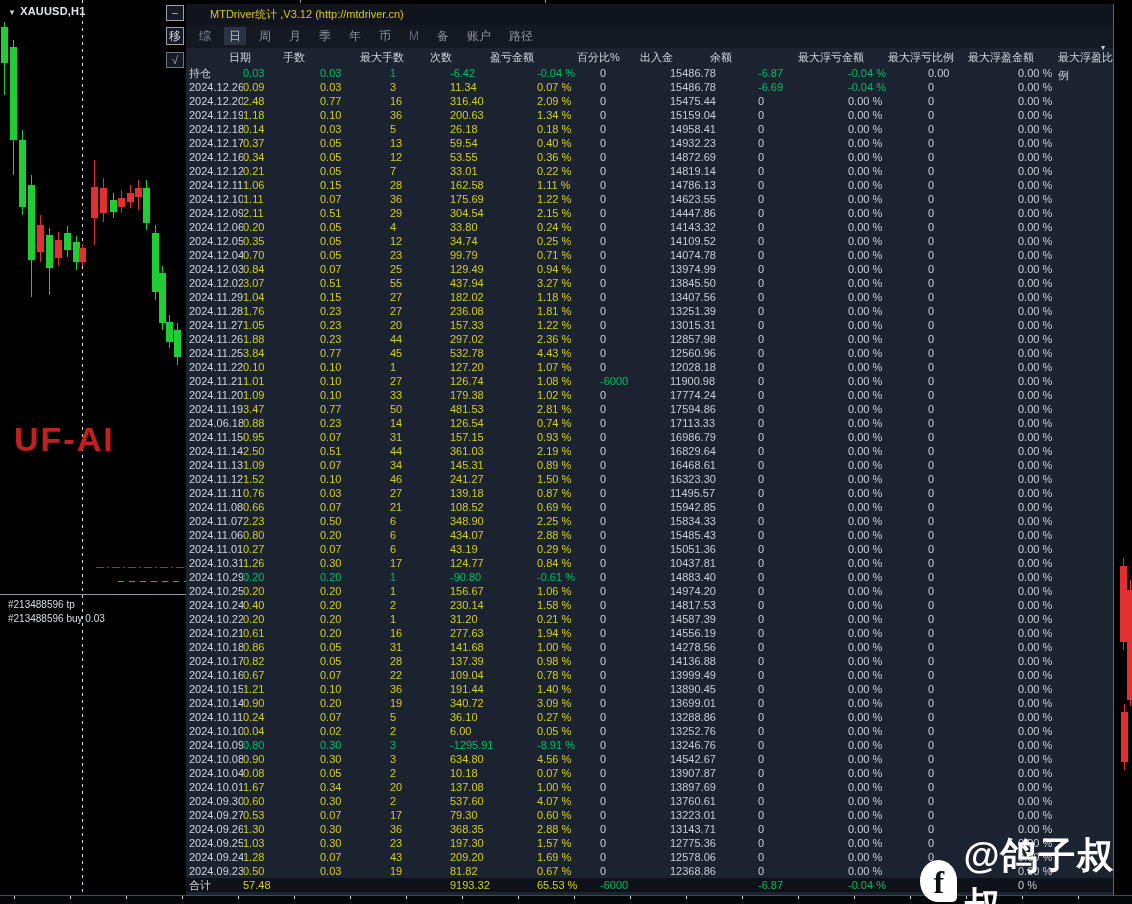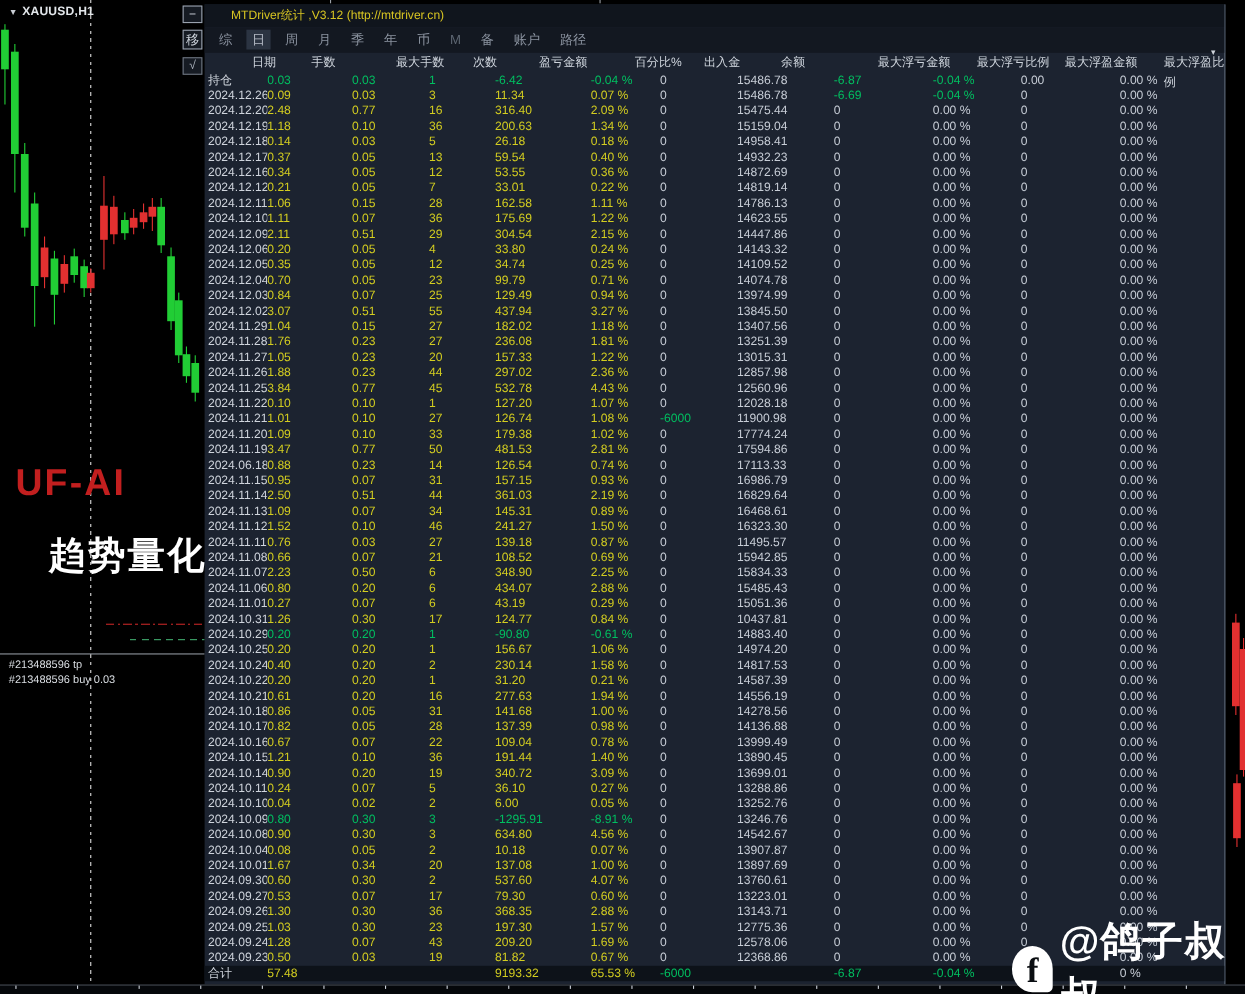--- a/index.html
+++ b/index.html
@@ -124,21 +124,20 @@
       <div class="candle-body" style="left: 1120px; top: 566px; height: 76px; background: rgb(226, 48, 48);"></div>
       <div class="candle-wick" style="left: 1130px; top: 580px; height: 126px; background: rgb(226, 48, 48);"></div>
       <div class="candle-body" style="left: 1127px; top: 590px; height: 110px; background: rgb(226, 48, 48);"></div>
       <div class="candle-wick" style="left: 1124px; top: 704px; height: 66px; background: rgb(226, 48, 48);"></div>
       <div class="candle-body" style="left: 1121px; top: 712px; height: 50px; background: rgb(226, 48, 48);"></div>
     </div>
   <div class="top-tick" style="left:300px"></div>
   <div class="top-tick" style="left:545px"></div>
 
   <div style="position:absolute;left:14px;top:420px;color:#c21f1f;font-size:34px;font-weight:700;letter-spacing:2px;">UF-AI</div>
-  <div style="position:absolute;left:44px;top:482px;color:#fff;font-size:34px;font-weight:700;letter-spacing:2px;">趋势量化</div>
 
   <div class="olabel tp">#213488596 tp</div>
   <div class="oline-tp"></div>
   <div class="olabel buy">#213488596 buy 0.03</div>
   <div class="oline-buy"></div>
   <div class="hline-bid"></div>
 </div>
 
 <div class="side-btn minimize">−</div>
 <div class="side-btn move">移</div>

